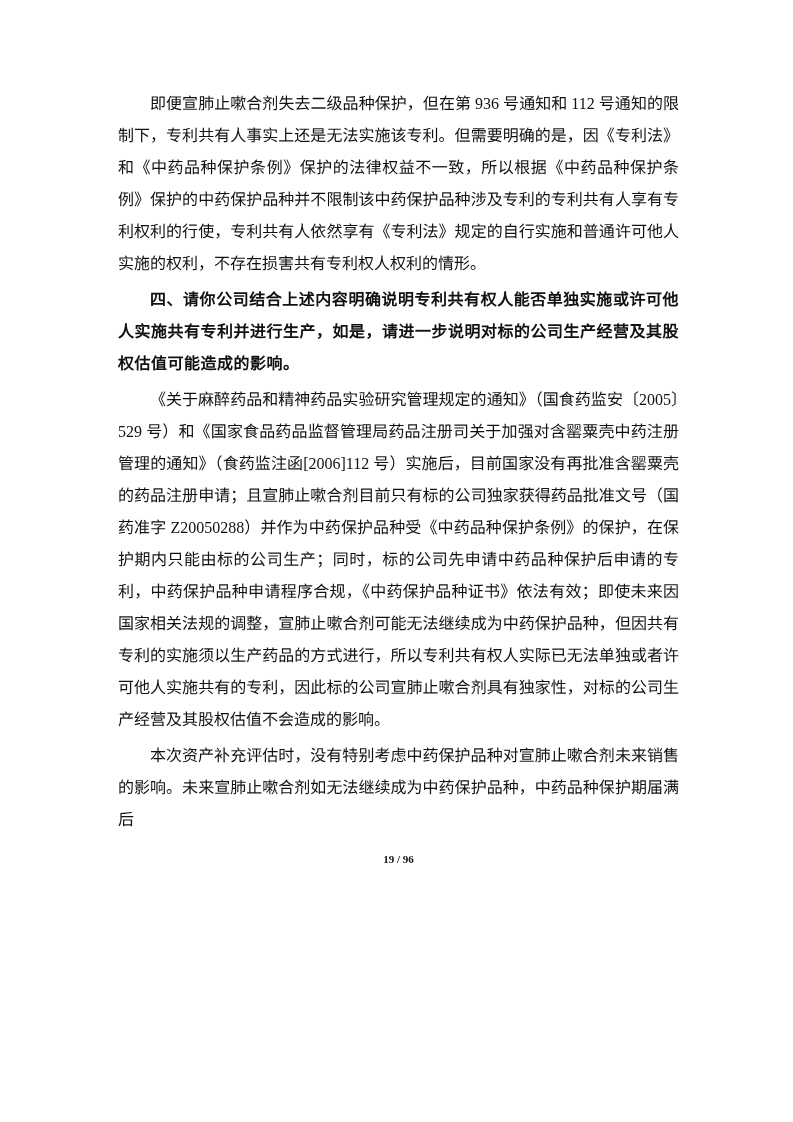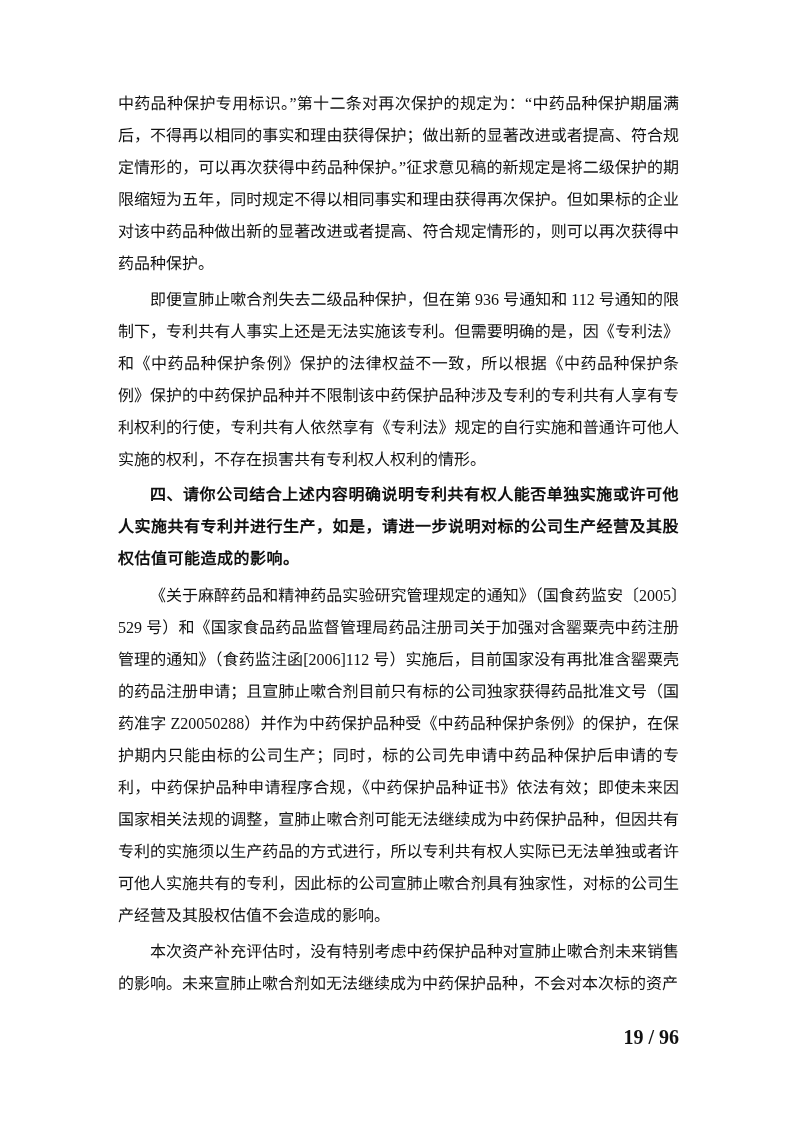--- a/index.html
+++ b/index.html
@@ -24,44 +24,43 @@
     font-size: 16px;
     line-height: 32px;
     text-align: justify;
     text-justify: inter-ideograph;
     word-break: break-all;
   }
   .indent {
     text-indent: 2em;
   }
   .heading {
-    font-family: Liberation Mono, monospace;
+    font-family: Liberation Serif, serif;
     font-weight: 700;
     letter-spacing: 0.5px;
   }
   .page-number {
-    margin-top: 28px;
-    font-size: 20px;
+    margin-top: 14px;
+    font-size: 11px;
     font-weight: 700;
-    text-align: right;
+    text-align: center;
     line-height: 18px;
   }
 </style>
 </head>
 <body>
 
 <div class="page">
   <div class="content">
 
-    <p class="para">中药品种保护专用标识。”第十二条对再次保护的规定为：“中药品种保护期届满后，不得再以相同的事实和理由获得保护；做出新的显著改进或者提高、符合规定情形的，可以再次获得中药品种保护。”征求意见稿的新规定是将二级保护的期限缩短为五年，同时规定不得以相同事实和理由获得再次保护。但如果标的企业对该中药品种做出新的显著改进或者提高、符合规定情形的，则可以再次获得中药品种保护。</p>
 
     <p class="para indent">即便宣肺止嗽合剂失去二级品种保护，但在第 936 号通知和 112 号通知的限制下，专利共有人事实上还是无法实施该专利。但需要明确的是，因《专利法》和《中药品种保护条例》保护的法律权益不一致，所以根据《中药品种保护条例》保护的中药保护品种并不限制该中药保护品种涉及专利的专利共有人享有专利权利的行使，专利共有人依然享有《专利法》规定的自行实施和普通许可他人实施的权利，不存在损害共有专利权人权利的情形。</p>
 
     <p class="para indent heading">四、请你公司结合上述内容明确说明专利共有权人能否单独实施或许可他人实施共有专利并进行生产，如是，请进一步说明对标的公司生产经营及其股权估值可能造成的影响。</p>
 
     <p class="para indent">《关于麻醉药品和精神药品实验研究管理规定的通知》（国食药监安〔2005〕529 号）和《国家食品药品监督管理局药品注册司关于加强对含罂粟壳中药注册管理的通知》（食药监注函[2006]112 号）实施后，目前国家没有再批准含罂粟壳的药品注册申请；且宣肺止嗽合剂目前只有标的公司独家获得药品批准文号（国药准字 Z20050288）并作为中药保护品种受《中药品种保护条例》的保护，在保护期内只能由标的公司生产；同时，标的公司先申请中药品种保护后申请的专利，中药保护品种申请程序合规，《中药保护品种证书》依法有效；即使未来因国家相关法规的调整，宣肺止嗽合剂可能无法继续成为中药保护品种，但因共有专利的实施须以生产药品的方式进行，所以专利共有权人实际已无法单独或者许可他人实施共有的专利，因此标的公司宣肺止嗽合剂具有独家性，对标的公司生产经营及其股权估值不会造成的影响。</p>
 
-    <p class="para indent">本次资产补充评估时，没有特别考虑中药保护品种对宣肺止嗽合剂未来销售的影响。未来宣肺止嗽合剂如无法继续成为中药保护品种，不会对本次标的资产</p>
+    <p class="para indent">本次资产补充评估时，没有特别考虑中药保护品种对宣肺止嗽合剂未来销售的影响。未来宣肺止嗽合剂如无法继续成为中药保护品种，中药品种保护期届满后</p>
 
     <div class="page-number">19 / 96</div>
 
   </div>
 </div>
 
 </body></html>

